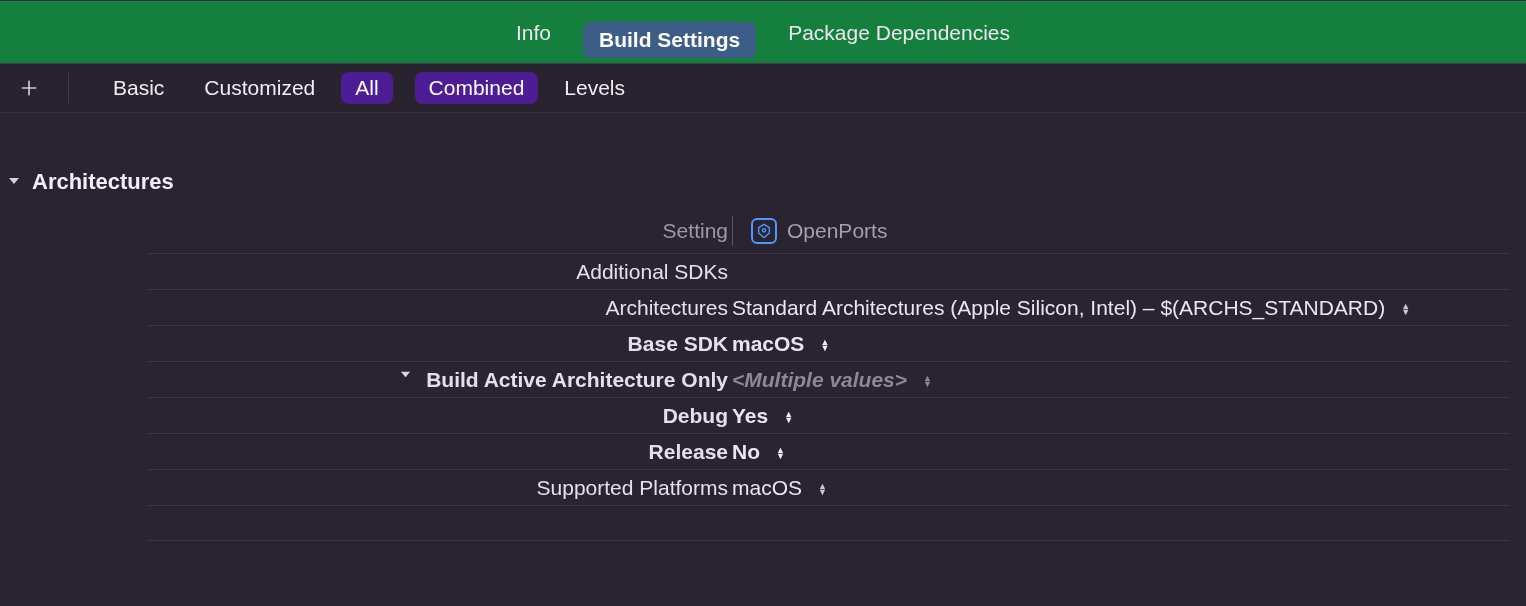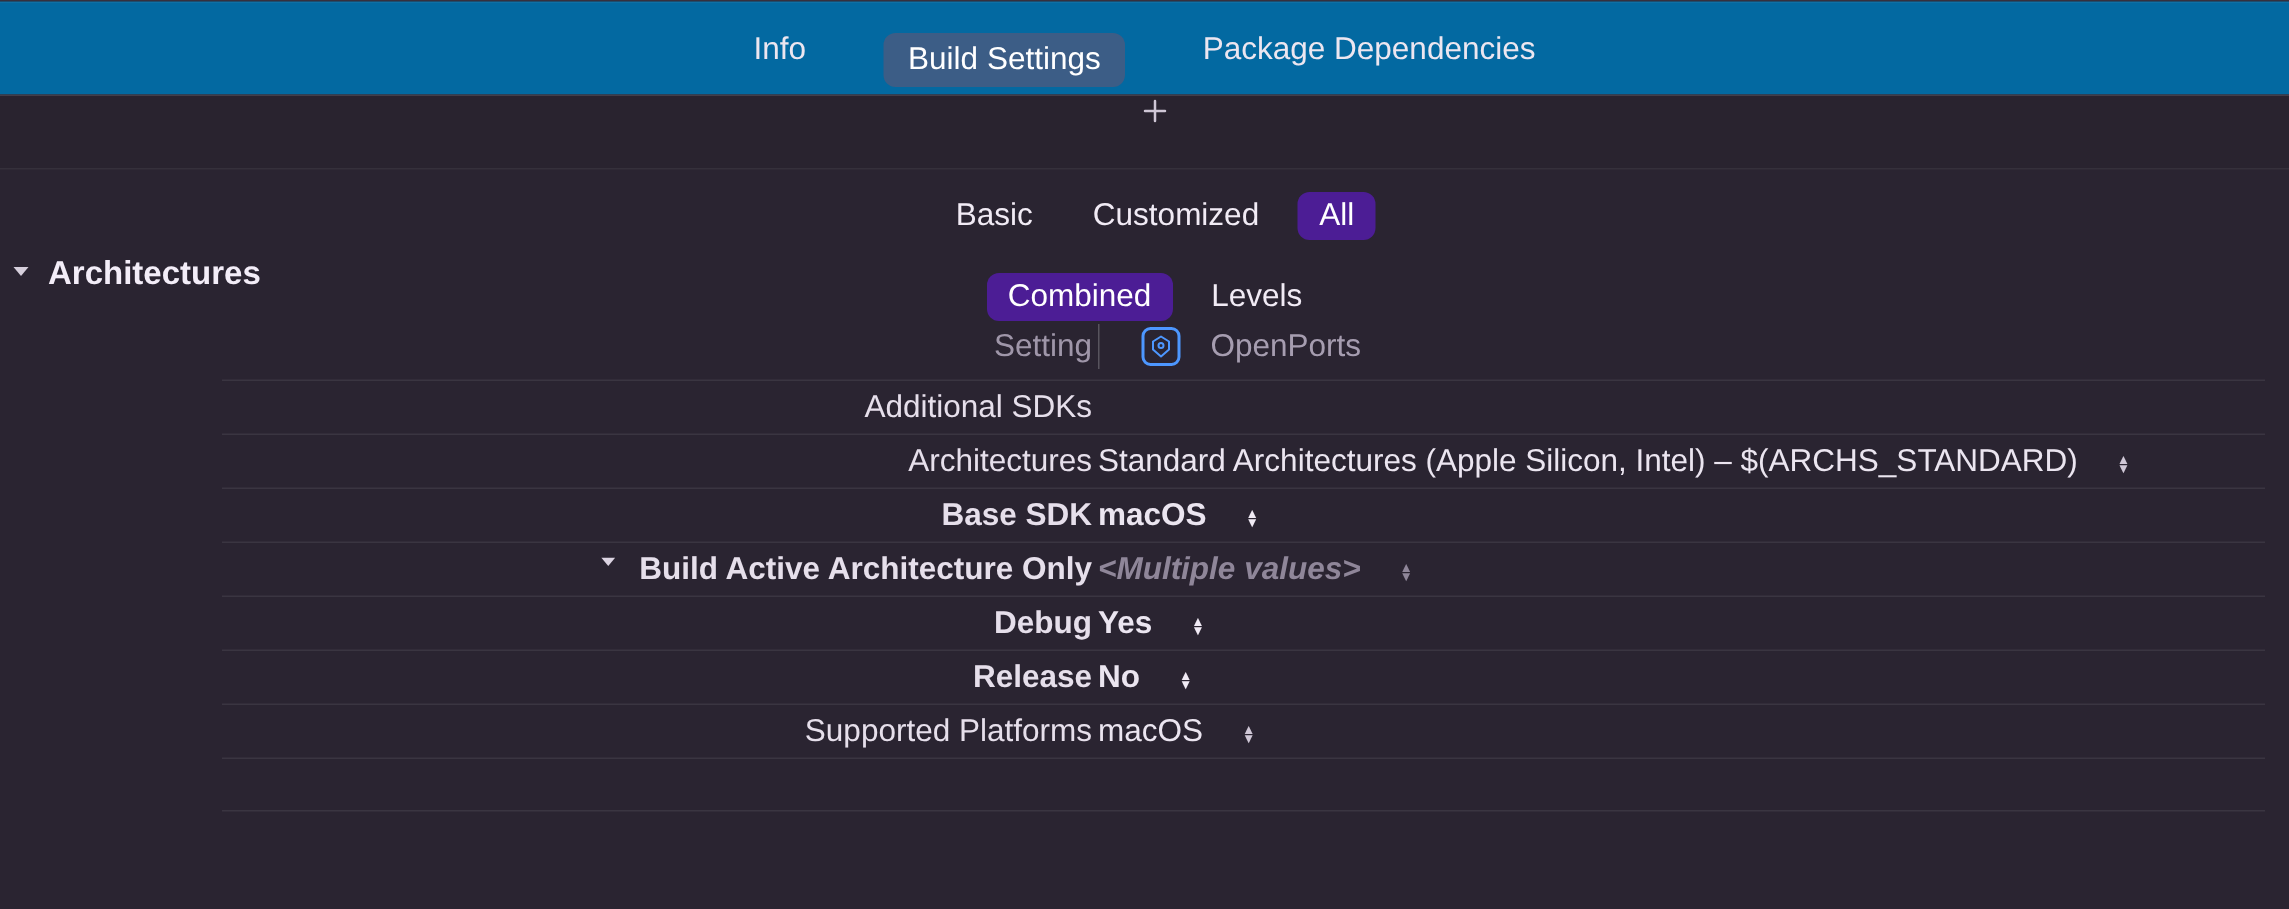--- a/index.html
+++ b/index.html
@@ -14,49 +14,48 @@
     -webkit-font-smoothing: antialiased;
   }
   .hline { height:1px; background: rgba(255,255,255,0.06); width:100%; }
 
   
   .tabs-row {
     height: 62px;
     display:flex;
     align-items:center;
     justify-content:center;
-    gap: 36px;
-    background: #0369a1;
+    gap: 16px;
+    background: #15803d;
     border-top: 1px solid rgba(255,255,255,0.05);
   }
   .tab {
     padding: 6px 16px;
     border-radius: 8px;
     color: #ece6f0;
     font-size: 21px;
     cursor: pointer;
   }
   .tab.active {
     background: #3c5d86;
     color:#ffffff;
-    font-weight:400;
+    font-weight:700;
     margin-top:14px;
   }
 
   
   .filter-bar {
     height: 50px;
     display:flex;
     align-items:center;
     gap: 22px;
     padding-left: 14px;
     border-top: 1px solid rgba(255,255,255,0.12);
     border-bottom: 1px solid rgba(255,255,255,0.06);
     background:#29232f;
-    flex-direction:column;
   }
   .plus-btn {
     width:30px; height:30px;
     display:flex; align-items:center; justify-content:center;
     color:#cfc7d6;
     font-size:26px; font-weight:300;
     cursor:pointer;
   }
   .vdiv { width:1px; height:30px; background: rgba(255,255,255,0.12); margin-right:8px; margin-left:2px;}
   .filter-item {
@@ -87,21 +86,21 @@
   .table {
     margin-left: 148px;
     width: 1362px;
   }
   .theadrow {
     display:flex;
     align-items:center;
     height: 44px;
   }
   .col-setting { flex: 0 0 580px; }
-  .col-value { flex: 1 1 auto; display:flex; align-items:center; gap:20px; padding-left:4px; }
+  .col-value { flex: 1 1 auto; display:flex; align-items:center; gap:10px; padding-left:4px; }
   .th {
     color:#9f96a9;
     font-size:21px;
   }
   .vsplit { width:1px; height:30px; background:rgba(255,255,255,0.22); margin-right:8px; }
   .app-icon {
     width:26px; height:26px; border:2px solid #4d97ff; border-radius:6px;
     display:flex; align-items:center; justify-content:center;
     color:#4d97ff; font-size:16px; font-weight:700;
   }

